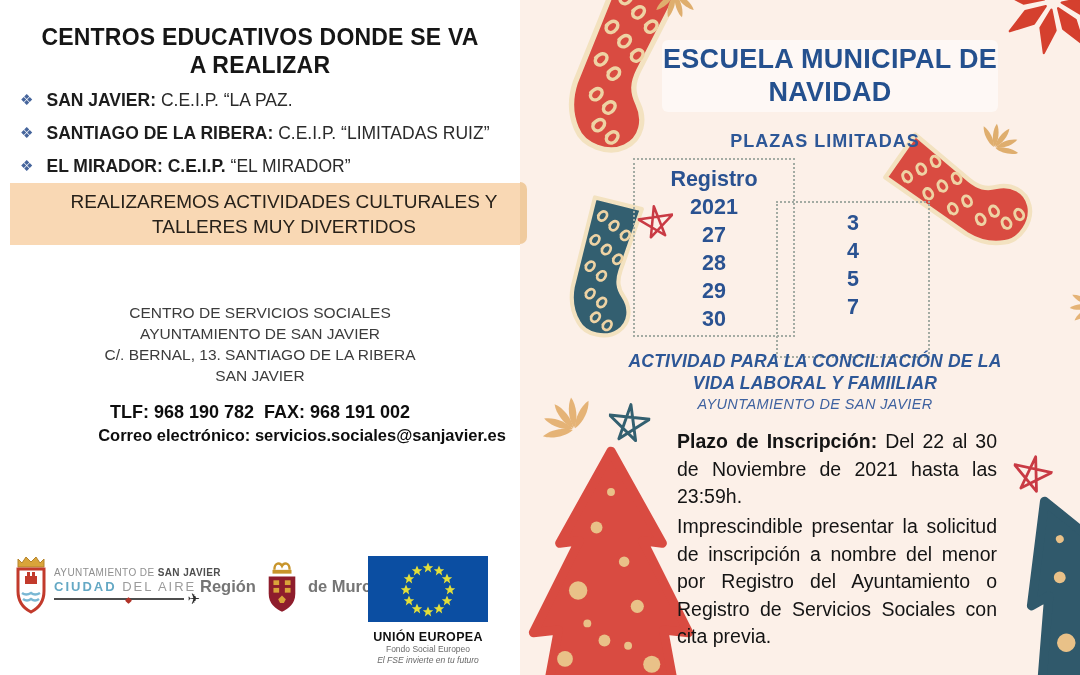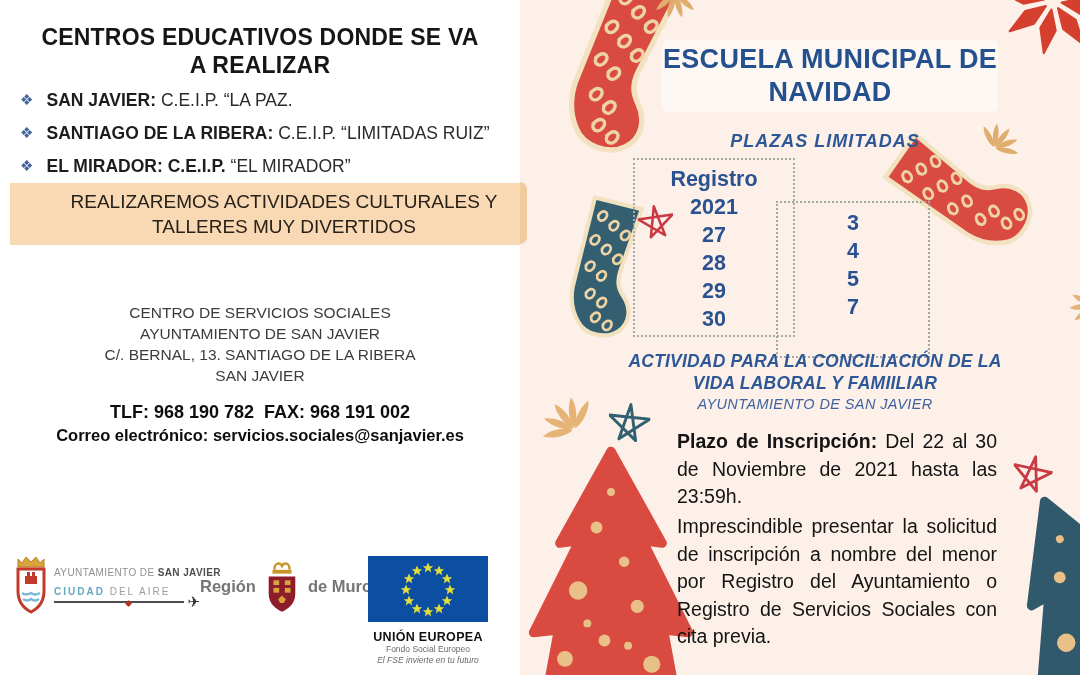--- a/index.html
+++ b/index.html
@@ -14,28 +14,28 @@
   .centers .blt{color:#46659c;font-size:15px;margin-right:13px;position:relative;top:-1px;}
   .centers b{font-weight:bold;color:#1d1d1d;}
   .banner{position:absolute;top:183px;left:10px;width:513px;height:62px;background:#f9d8b4;
           display:flex;align-items:center;justify-content:center;text-align:center;}
   .banner span{width:430px;font-size:19px;font-weight:normal;color:#27211a;line-height:25px;margin-left:35px;}
   .address{position:absolute;top:302px;left:0;width:520px;text-align:center;
            font-size:15.5px;color:#3c3c3c;line-height:21px;}
   .phone{position:absolute;top:402px;left:0;width:520px;text-align:center;
          font-size:18px;font-weight:bold;color:#0d0d0d;white-space:pre-wrap;}
   .email{position:absolute;top:426px;left:0;width:520px;text-align:center;
-         font-size:16.5px;font-weight:bold;color:#0d0d0d;}
+         font-size:16.5px;font-weight:bold;color:#0d0d0d;padding-left:42px;}
   
   .logo-sj{position:absolute;left:14px;top:553px;display:flex;align-items:flex-start;}
   .sj-crest{width:34px;height:64px;}
   .sj-text{margin-left:6px;padding-top:14px;}
   .sj-l1{font-size:10px;color:#8f8f8f;letter-spacing:.4px;white-space:nowrap;}
   .sj-l1 b{color:#4e4e4e;}
-  .sj-l2{font-size:10px;letter-spacing:2px;color:#9b9b9b;white-space:nowrap;margin-top:8px;}
+  .sj-l2{font-size:13px;letter-spacing:2px;color:#9b9b9b;white-space:nowrap;margin-top:1px;}
   .sj-l2 b{color:#64a8c4;}
   .sj-l3{position:relative;width:130px;border-top:2px solid #4d4d4d;margin-top:4px;}
   .sj-l3 .dot{position:absolute;left:72px;top:-2px;width:5px;height:5px;background:#b03227;border-radius:1px;transform:rotate(45deg);}
   .sj-l3 .plane{position:absolute;right:-16px;top:-10px;font-size:15px;color:#2e2e2e;}
   .logo-murcia{position:absolute;left:200px;top:556px;display:flex;align-items:center;
                font-size:16.5px;font-weight:600;color:#757575;}
   .murcia-crest{width:38px;height:60px;margin:0 7px;}
   .logo-eu{position:absolute;left:366px;top:556px;width:124px;text-align:center;}
   .eu-flag{width:120px;height:66px;display:block;margin:0 auto;}
   .eu-name{font-size:12.5px;font-weight:bold;color:#101010;margin-top:8px;letter-spacing:.3px;}
@@ -55,21 +55,21 @@
   .star-a{left:118px;top:202px;width:36px;height:40px;transform:rotate(-8deg);color:#c93a44;}
   .star-teal{left:88px;top:400px;width:42px;height:46px;transform:rotate(6deg);color:#336070;}
   .star-b{left:492px;top:452px;width:40px;height:44px;transform:rotate(12deg);color:#c93a44;}
   .tree-red{left:-8px;top:446px;width:198px;height:276px;color:#d94b41;}
   .tree-teal{left:436px;top:494px;width:198px;height:276px;transform:rotate(-22deg);transform-origin:50% 12%;color:#30596b;}
   .sliver{position:absolute;left:-7px;top:182px;width:14px;height:62px;background:#f0cb9e;border-radius:7px;z-index:1;}
   .r-titlebox{position:absolute;z-index:2;left:142px;top:40px;width:336px;min-height:72px;
               background:rgba(255,255,255,.55);border-radius:6px;display:flex;align-items:center;justify-content:center;text-align:center;}
   .r-titlebox span{font-size:27px;font-weight:bold;color:#24508e;line-height:33px;letter-spacing:.3px;}
   .r-sub{position:absolute;z-index:2;left:140px;top:131px;width:330px;text-align:center;
-         font-size:18px;font-style:italic;font-weight:600;color:#2d5797;letter-spacing:1px;}
+         font-size:18px;font-weight:600;color:#2d5797;letter-spacing:1px;}
   .datebox{position:absolute;z-index:2;border:2px dotted #a3aba3;text-align:center;color:#2a5291;font-weight:bold;}
   .box-dec{left:113px;top:158px;width:158px;height:170px;padding-top:5px;}
   .box-jan{left:256px;top:201px;width:150px;height:147px;padding-top:6px;border-left-color:#a3aba3;}
   .datebox .m, .datebox .d{font-size:21.5px;line-height:28px;}
   .activity{position:absolute;z-index:2;left:75px;top:350px;width:440px;text-align:center;color:#2d5797;}
   .activity .a1{font-size:17.5px;font-weight:bold;font-style:italic;line-height:22px;letter-spacing:.2px;}
   .activity .a2{font-size:14.5px;font-style:italic;color:#3f62a0;margin-top:2px;letter-spacing:.4px;}
   .para{position:absolute;z-index:2;left:157px;width:320px;margin:0;font-size:19.5px;line-height:27.5px;
         color:#141414;text-align:justify;text-align-last:left;}
   .para b{font-weight:bold;}

